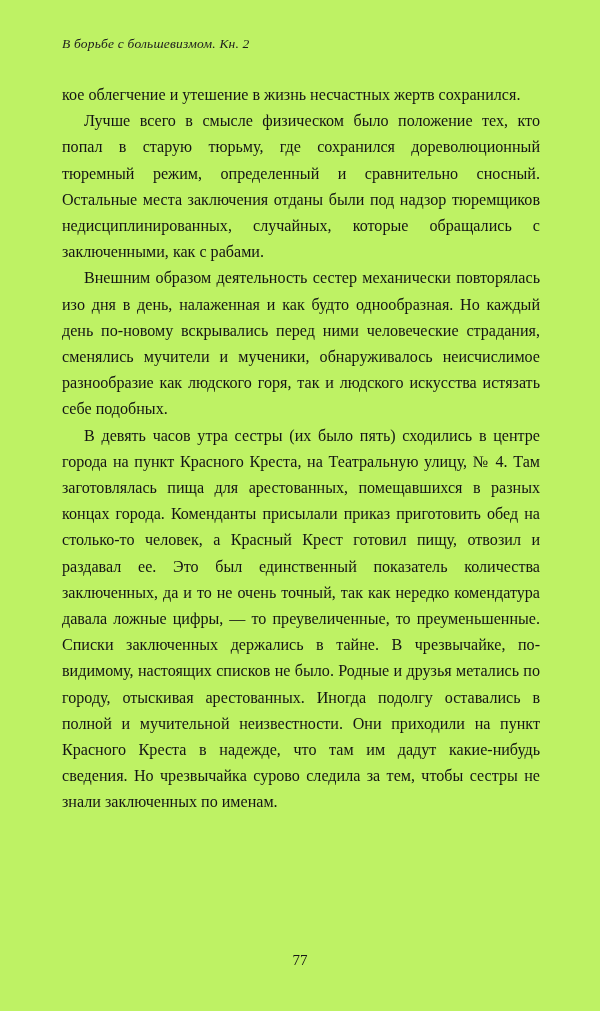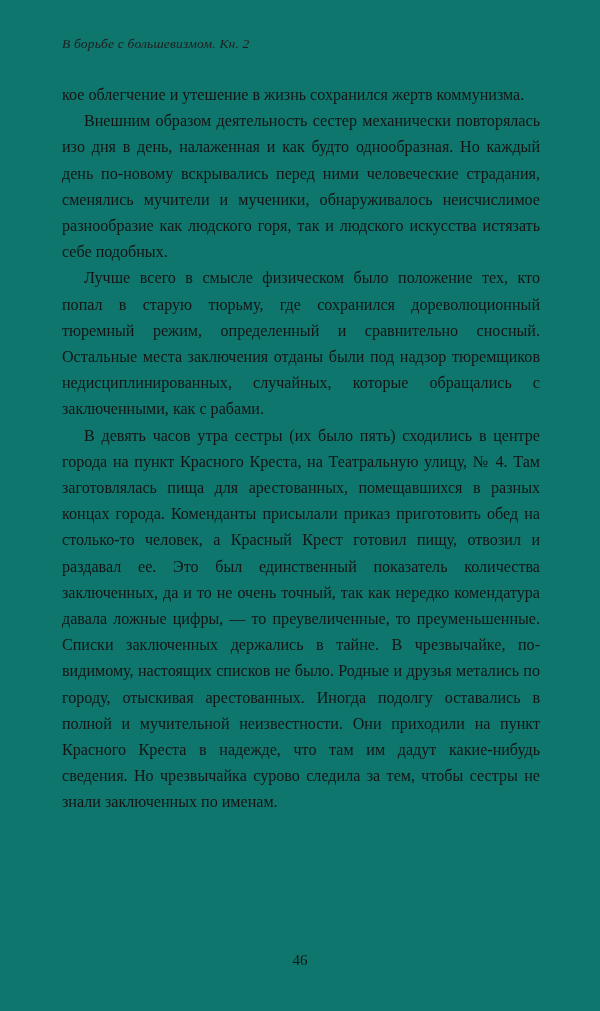--- a/index.html
+++ b/index.html
@@ -14,21 +14,21 @@
     font-family: "Liberation Serif", "DejaVu Serif", serif;
     color: #1a1a1a;
     overflow: hidden;
   }
   .page {
     position: absolute;
     top: 0;
     left: 0;
     width: 600px;
     height: 1011px;
-    background: #0f766e;
+    background: #bef264;
   }
   .running-head {
     position: absolute;
     top: 36px;
     left: 62px;
     width: 480px;
     font-style: italic;
     font-size: 13.5px;
     letter-spacing: 0.2px;
     color: #1d1d1d;
@@ -63,21 +63,21 @@
   }
 </style>
 </head>
 <body>
 
 <div class="page">
 
   <div class="running-head">В борьбе с большевизмом. Кн. 2</div>
 
   <div class="body-text">
-    <p>кое облегчение и утешение в жизнь сохранился жертв коммунизма.</p>
+    <p>кое облегчение и утешение в жизнь несчастных жертв сохранился.</p>
+    <p class="indent">Лучше всего в смысле физическом было положение тех, кто попал в старую тюрьму, где сохранился дореволюционный тюремный режим, определенный и сравнительно сносный. Остальные места заключения отданы были под надзор тюремщиков недисциплинированных, случайных, которые обращались с заключенными, как с рабами.</p>
     <p class="indent">Внешним образом деятельность сестер механически повторялась изо дня в день, налаженная и как будто однообразная. Но каждый день по-новому вскрывались перед ними человеческие страдания, сменялись мучители и мученики, обнаруживалось неисчислимое разнообразие как людского горя, так и людского искусства истязать себе подобных.</p>
-    <p class="indent">Лучше всего в смысле физическом было положение тех, кто попал в старую тюрьму, где сохранился дореволюционный тюремный режим, определенный и сравнительно сносный. Остальные места заключения отданы были под надзор тюремщиков недисциплинированных, случайных, которые обращались с заключенными, как с рабами.</p>
     <p class="indent">В девять часов утра сестры (их было пять) сходились в центре города на пункт Красного Креста, на Театральную улицу, № 4. Там заготовлялась пища для арестованных, помещавшихся в разных концах города. Коменданты присылали приказ приготовить обед на столько-то человек, а Красный Крест готовил пищу, отвозил и раздавал ее. Это был единственный показатель количества заключенных, да и то не очень точный, так как нередко комендатура давала ложные цифры, — то преувеличенные, то преуменьшенные. Списки заключенных держались в тайне. В чрезвычайке, по-видимому, настоящих списков не было. Родные и друзья метались по городу, отыскивая арестованных. Иногда подолгу оставались в полной и мучительной неизвестности. Они приходили на пункт Красного Креста в надежде, что там им дадут какие-нибудь сведения. Но чрезвычайка сурово следила за тем, чтобы сестры не знали заключенных по именам.</p>
   </div>
 
-  <div class="folio">46</div>
+  <div class="folio">77</div>
 
 </div>
 
 </body></html>

